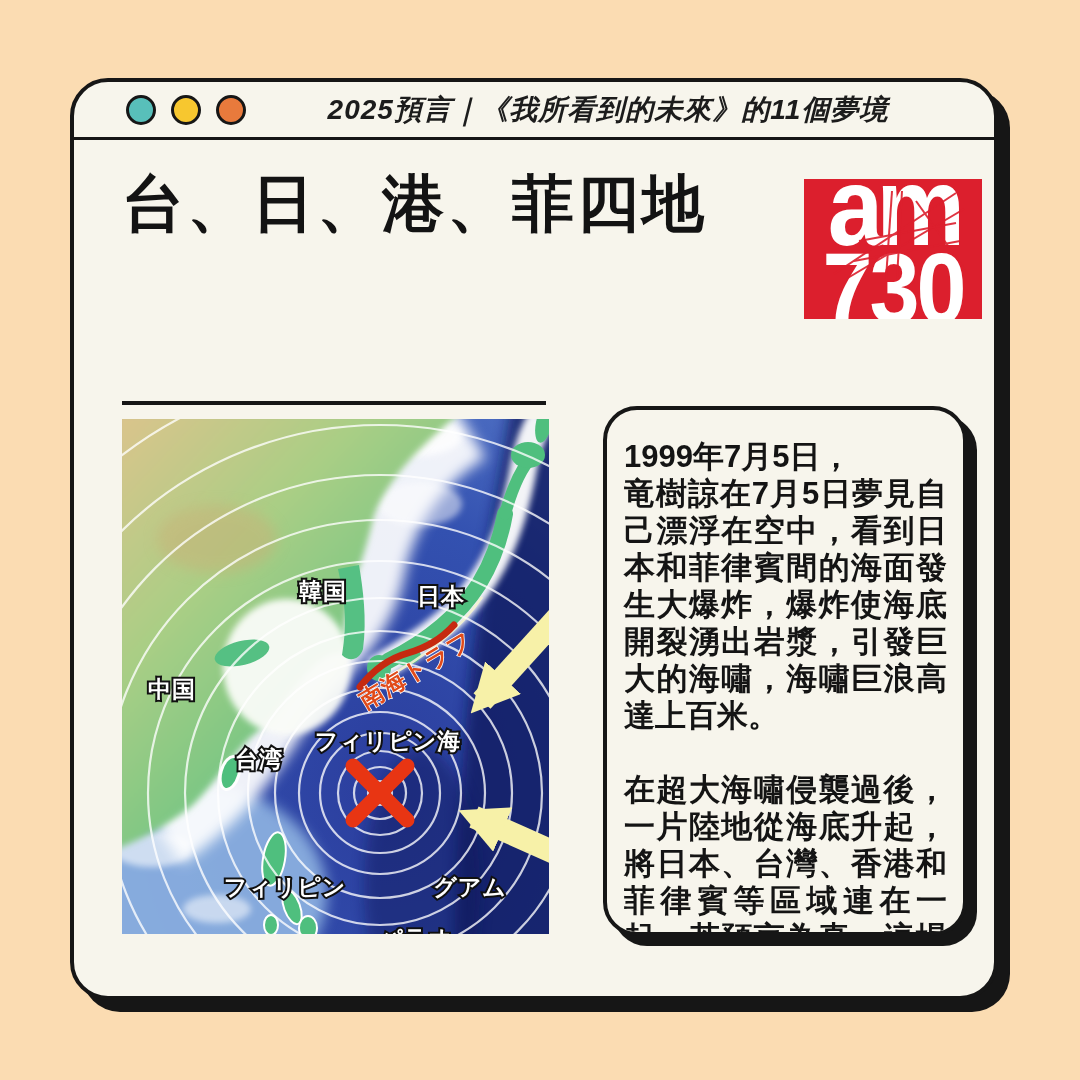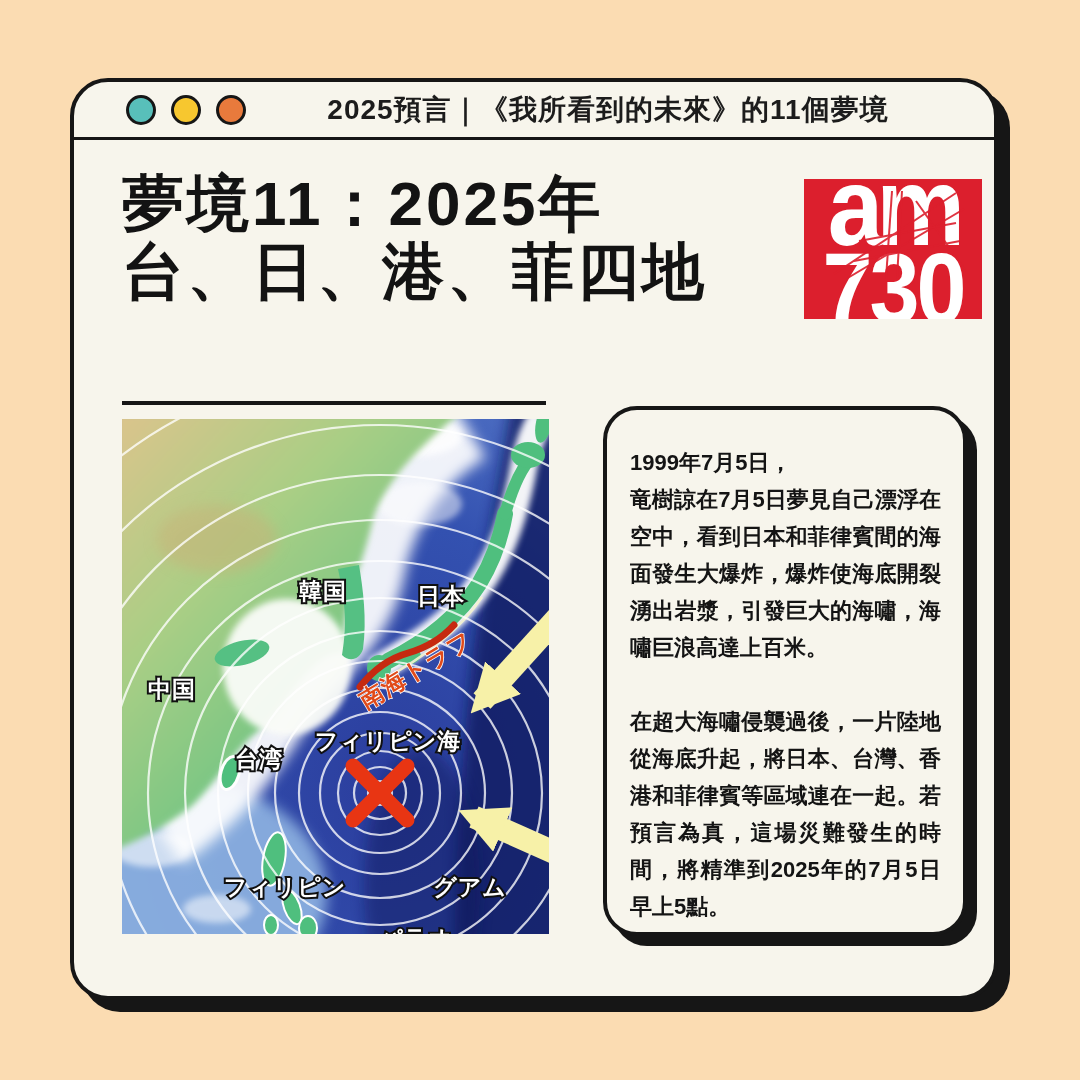--- a/index.html
+++ b/index.html
@@ -9,21 +9,21 @@
     font-family:"Liberation Sans","DejaVu Sans",sans-serif;
   }
   .card{
     position:absolute;left:70px;top:78px;width:928px;height:922px;
     box-sizing:border-box;
     background:#F7F5EC;border:4px solid #161616;border-radius:38px;
     box-shadow:12px 12px 0 #161616;
   }
   .titlebar{
     height:58px;box-sizing:border-box;border-bottom:3px solid #161616;
-    display:flex;align-items:center;padding:0 52px;
+    display:flex;align-items:center;padding:0 52px;font-style:italic;
   }
   .dots{display:flex;gap:15px;align-items:center;}
   .dot{width:30px;height:30px;border-radius:50%;border:3px solid #161616;box-sizing:border-box;}
   .bar-title{
     flex:1;text-align:center;margin-left:28px;
     font-size:28px;font-weight:600;color:#1c1c1c;letter-spacing:1px;white-space:nowrap;
   }
   .headline{
     position:absolute;left:48px;top:88px;width:680px;
     font-size:62px;line-height:68px;font-weight:900;color:#131313;letter-spacing:3px;
@@ -55,41 +55,40 @@
   }
   .ring{fill:none;stroke:#ffffff;stroke-width:2.2;opacity:0.78;}
   .textbox{
     position:absolute;left:529px;top:324px;width:364px;height:530px;
     box-sizing:border-box;
     background:#F7F5EC;border:4px solid #161616;border-radius:34px;
     box-shadow:10px 10px 0 #161616;
     padding:26px 14px 10px 15px;overflow:hidden;
   }
   .para{
-    margin:8px;font-size:22px;font-weight:700;line-height:37px;color:#141414;
+    margin:2px;font-size:31px;font-weight:700;line-height:37px;color:#141414;
     white-space:pre-line;letter-spacing:0px;text-align:justify;
   }
   .para + .para{margin-top:37px;}
 </style>
 </head>
 <body>
 
 <div class="card">
 
   <div class="titlebar">
     <div class="dots">
         <div class="dot" style="background: rgb(88, 191, 186);"></div>
         <div class="dot" style="background: rgb(247, 199, 47);"></div>
         <div class="dot" style="background: rgb(232, 122, 60);"></div>
       </div>
     <div class="bar-title">2025預言｜《我所看到的未來》的11個夢境</div>
   </div>
 
   <div class="headline">
-    <div>夢境11：2025年</div>
     <div>台、日、港、菲四地</div>
   </div>
 
   <div class="logo">
     <div class="l1">am</div>
     <div class="l2">730</div>
     <svg width="178" height="192" viewBox="0 0 178 192">
       <g stroke="#DC1F2D" stroke-width="2" opacity="0.9" fill="none">
         <path d="M30,95 L152,14"></path>
           <path d="M42,100 L160,30"></path>

